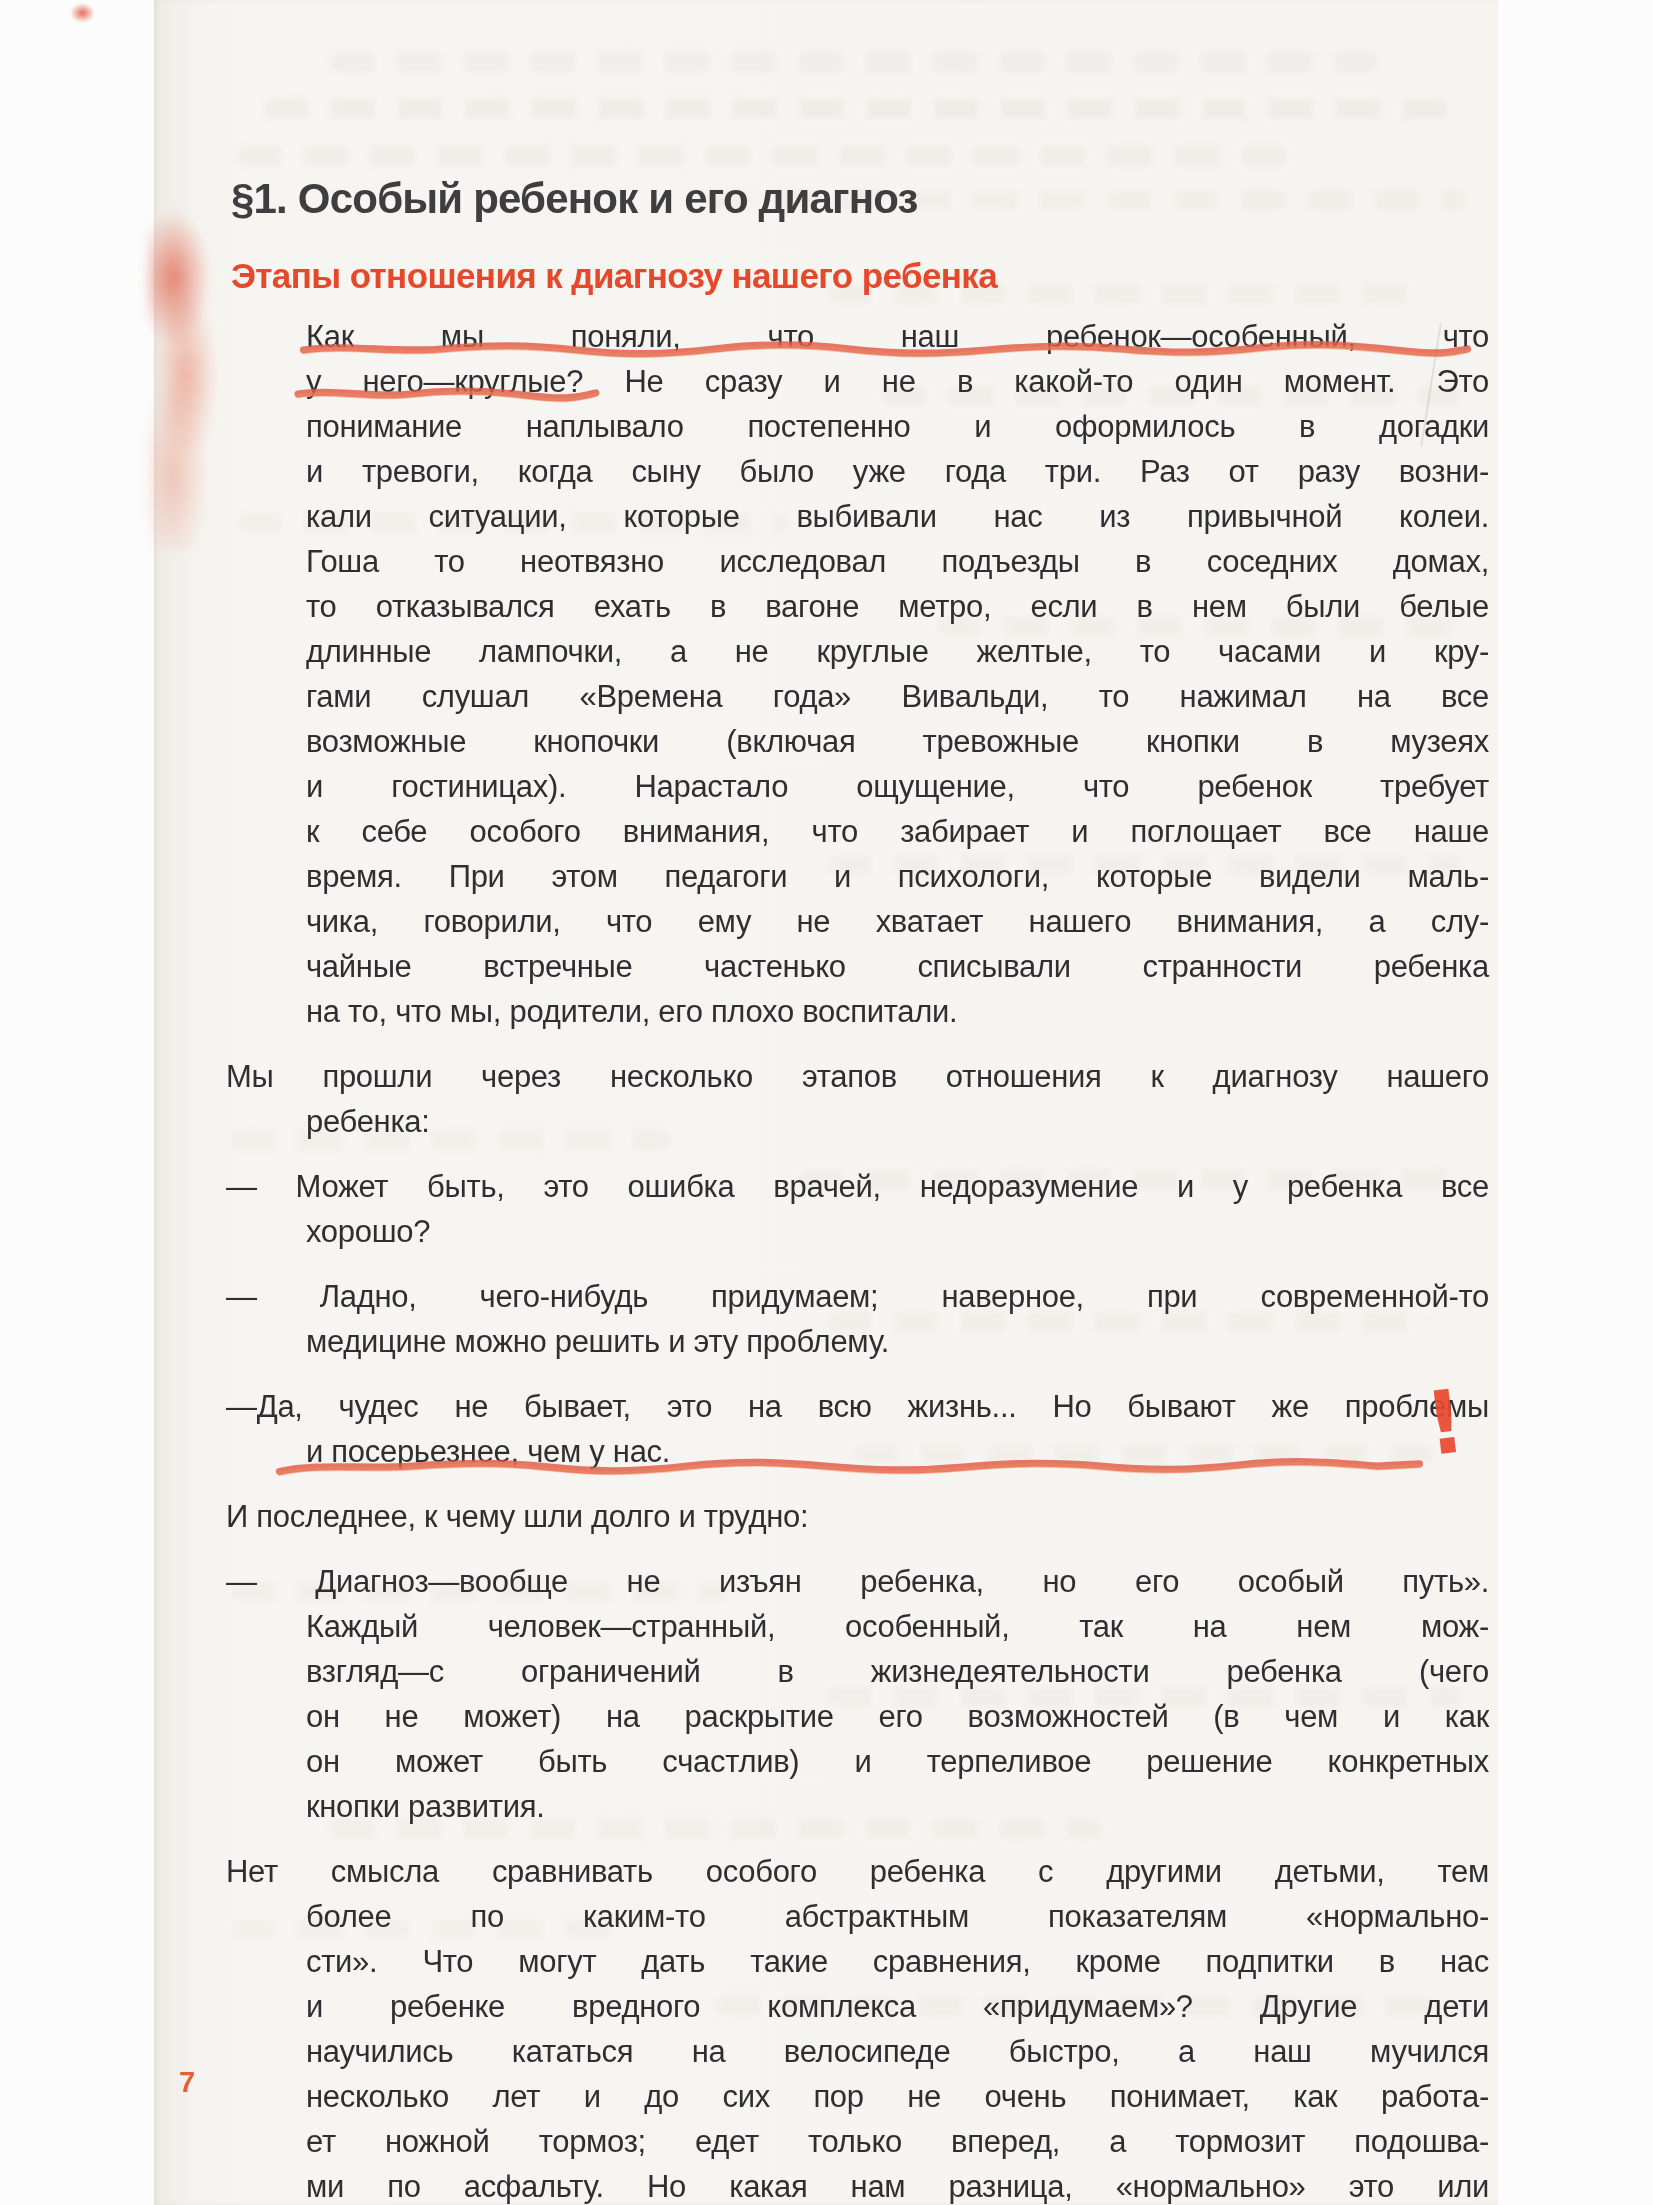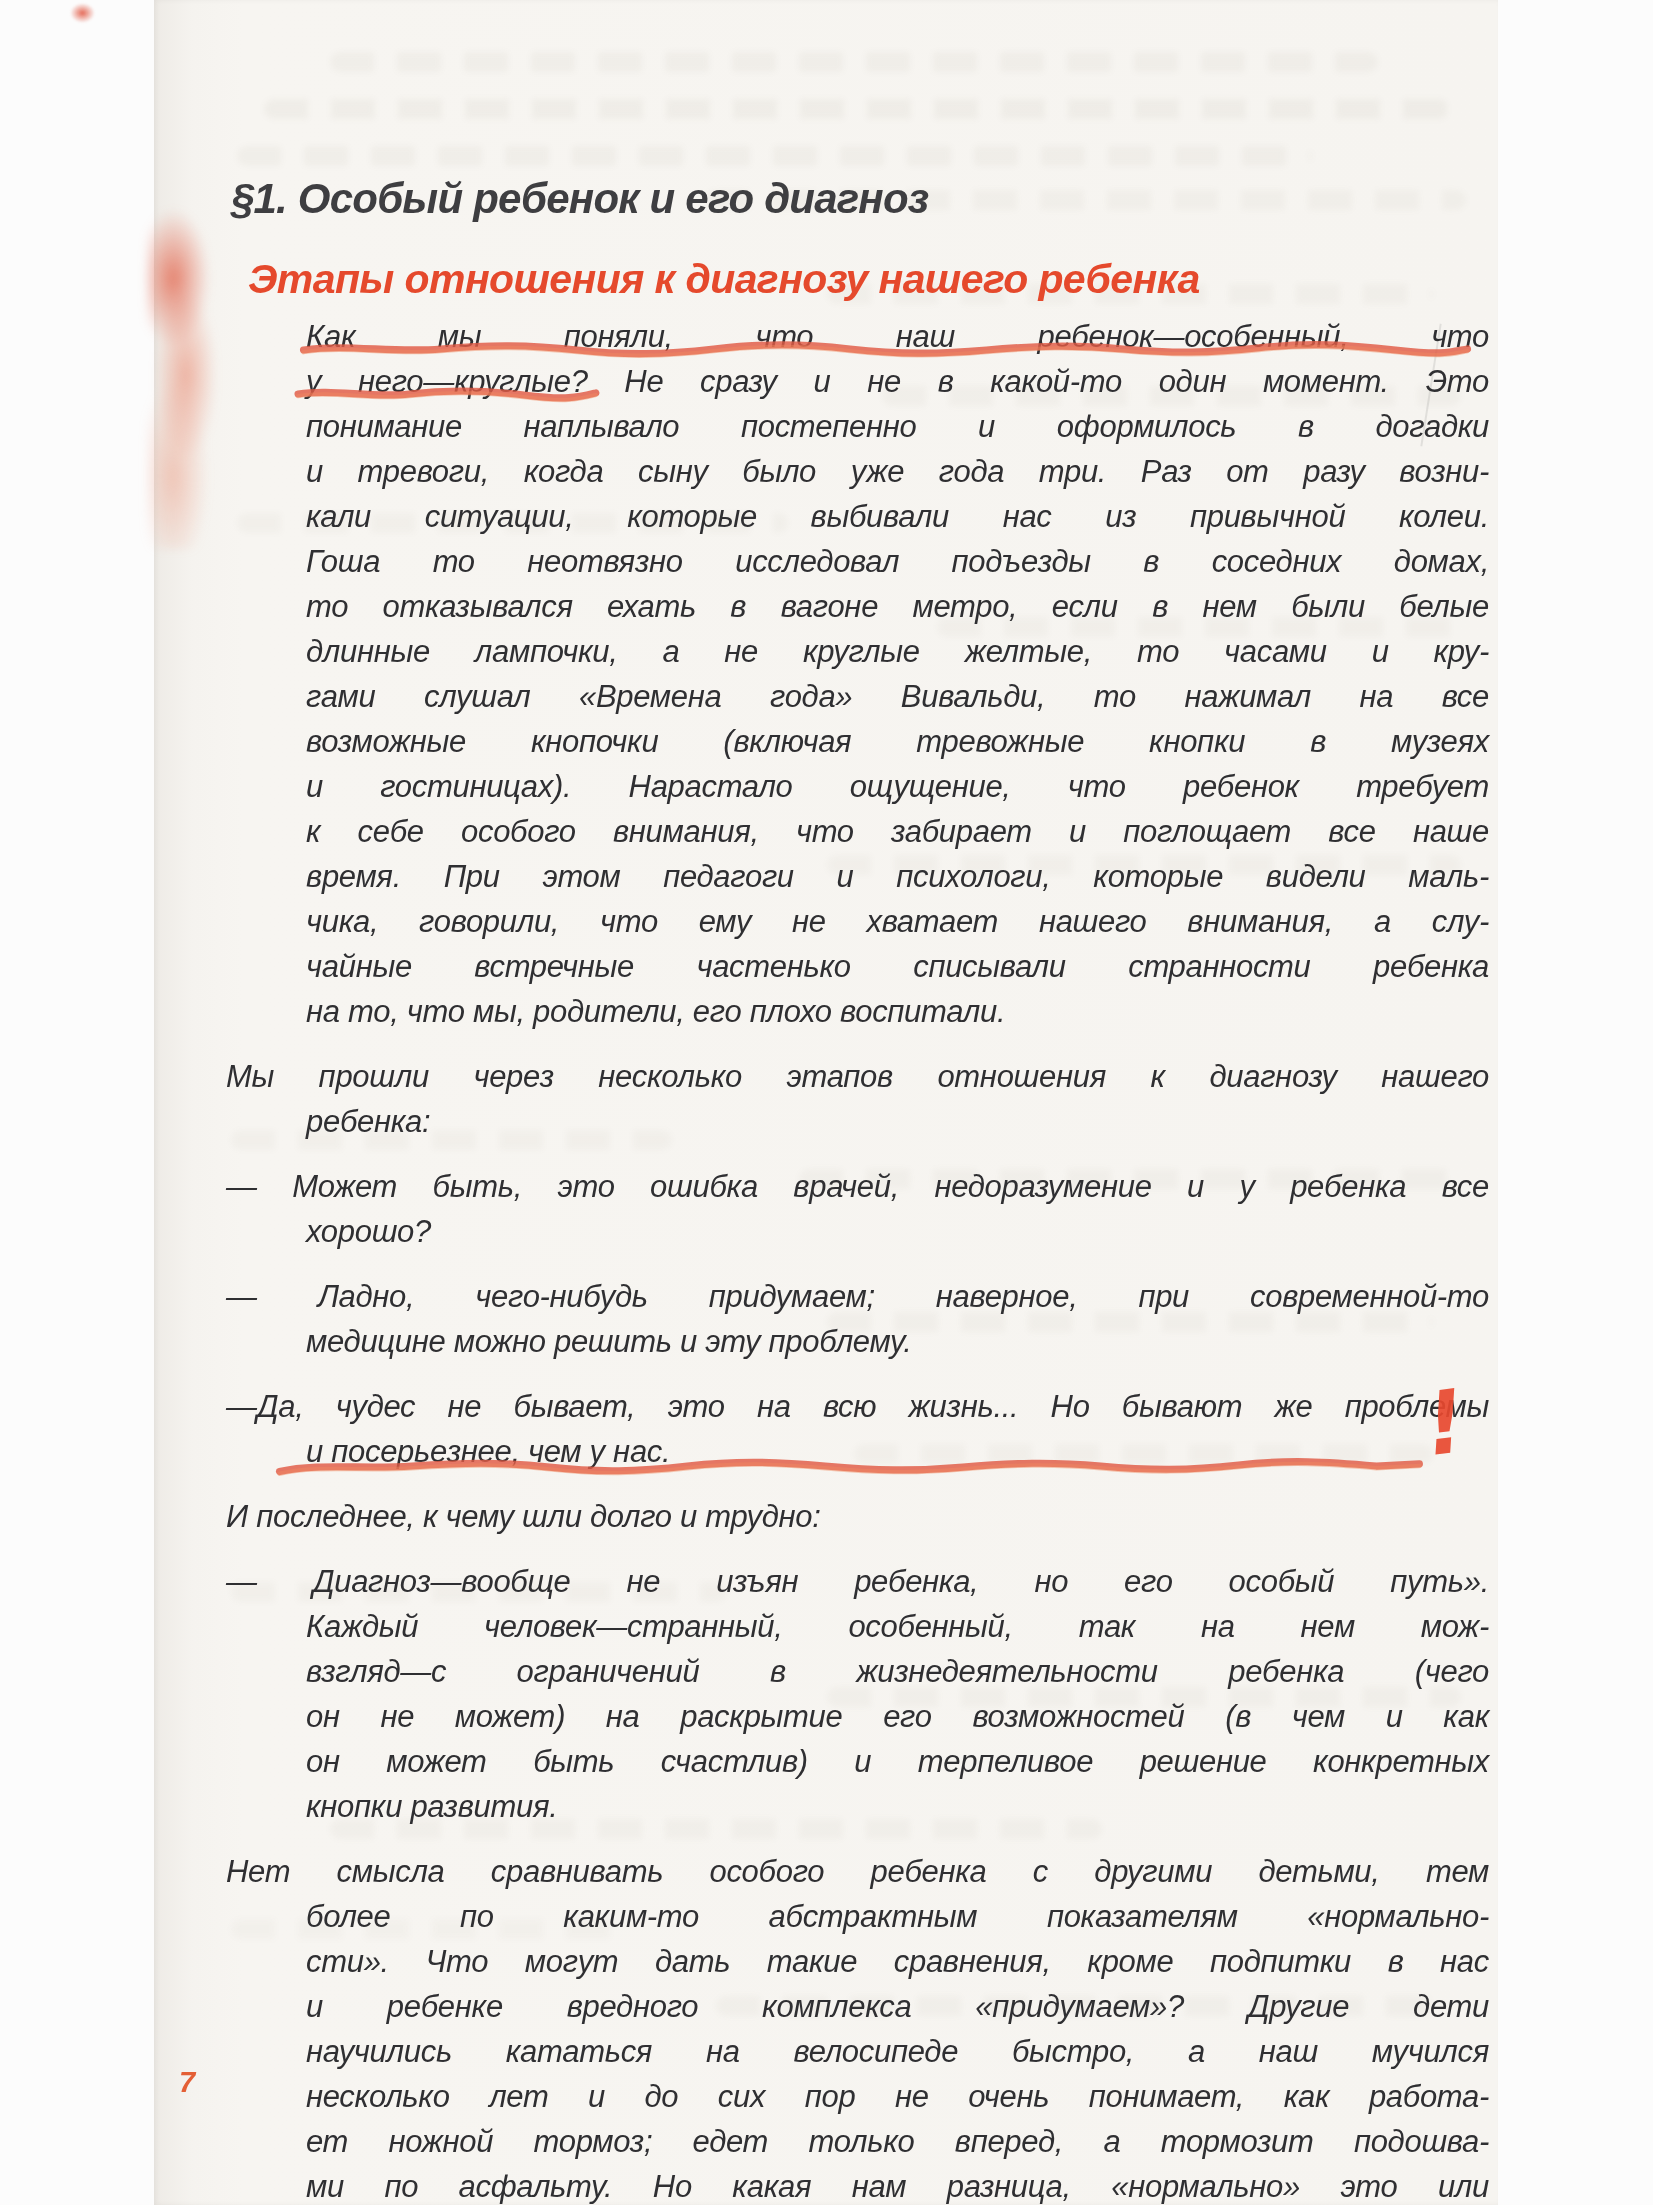--- a/index.html
+++ b/index.html
@@ -1,23 +1,23 @@
 <!DOCTYPE html>
 <html style="font-size:8.8px"><head>
 <meta charset="utf-8">
 <style>
   html,body{margin:0;padding:0;width:1654px;height:2205px;background:#fcfcfc;
     font-family:"Liberation Sans",sans-serif;overflow:hidden;}
   .scan{position:relative;width:1654px;height:2205px;}
   .page{position:absolute;left:154px;top:0;width:1344px;height:2205px;
     background:linear-gradient(90deg,#eeebe6 0px,#f5f3ef 39px,#f7f5f1 88px,#f6f4f0 100%);
-    box-shadow:inset 2.2px 0 5.5px rgba(0,0,0,0.05);font-style:italic;}
+    box-shadow:inset 2.2px 0 5.5px rgba(0,0,0,0.05);}
   .heading{position:absolute;left:77px;top:175px;font-size:42px;font-weight:bold;
     color:#3e3e41;letter-spacing:-0.8px;white-space:nowrap;z-index:2;}
-  .subheading{position:absolute;left:94px;top:256px;font-size:41px;font-weight:bold;
+  .subheading{position:absolute;left:77px;top:256px;font-size:35px;font-weight:bold;
     color:#e5492c;letter-spacing:-0.6px;white-space:nowrap;z-index:2;}
   .body-text{position:absolute;left:72px;top:314px;width:1263px;z-index:2;}
   .bline{height:45px;line-height:45px;font-size:31px;color:#2f2f32;
     letter-spacing:-0.3px;padding-left:80px;}
   .bline.out{padding-left:0;margin-top:20px;}
   .bline.just{text-align:justify;text-align-last:justify;}
   .pagenum{position:absolute;left:25px;top:2066px;font-size:29px;font-weight:bold;
     color:#e45f35;z-index:2;}
   .ghost{position:absolute;height:20px;border-radius:10px;z-index:1;
     background:repeating-linear-gradient(90deg,rgba(138,130,108,0.65) 0 44px,rgba(138,130,108,0) 44px 67px);

